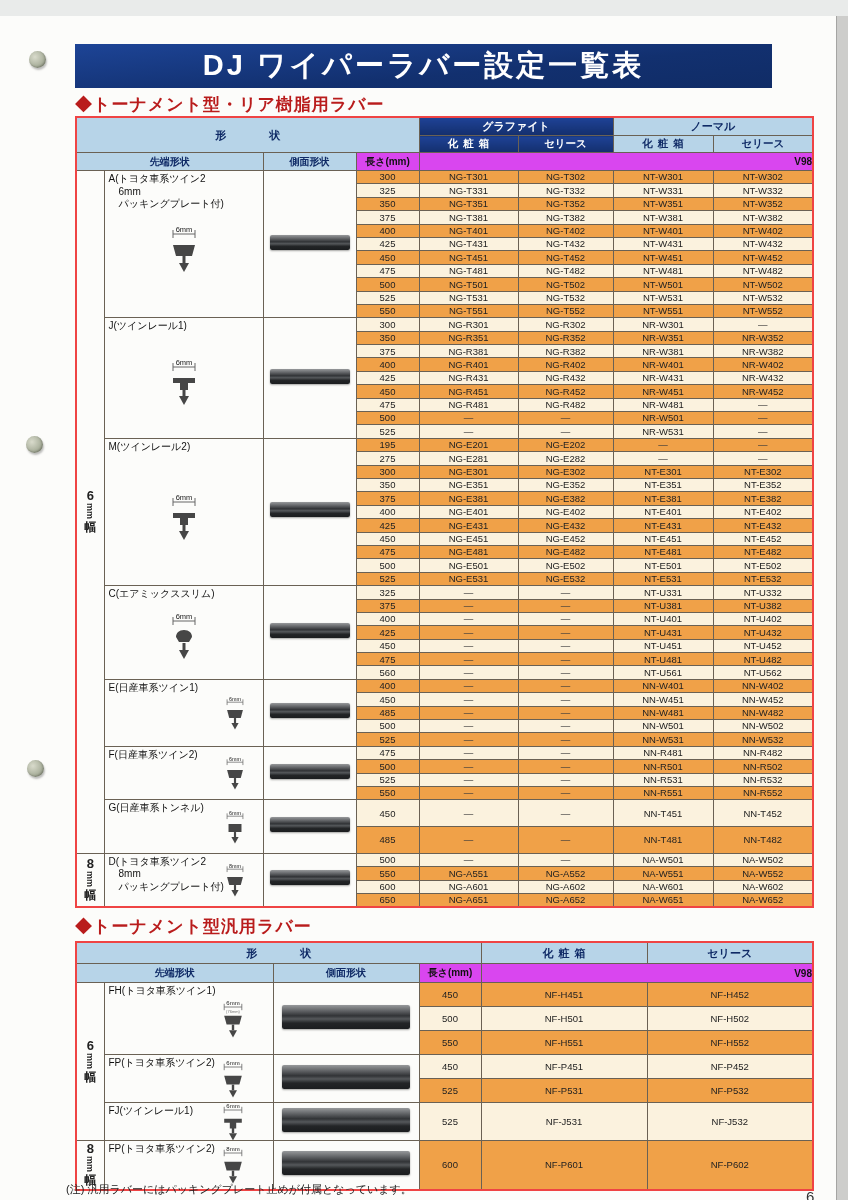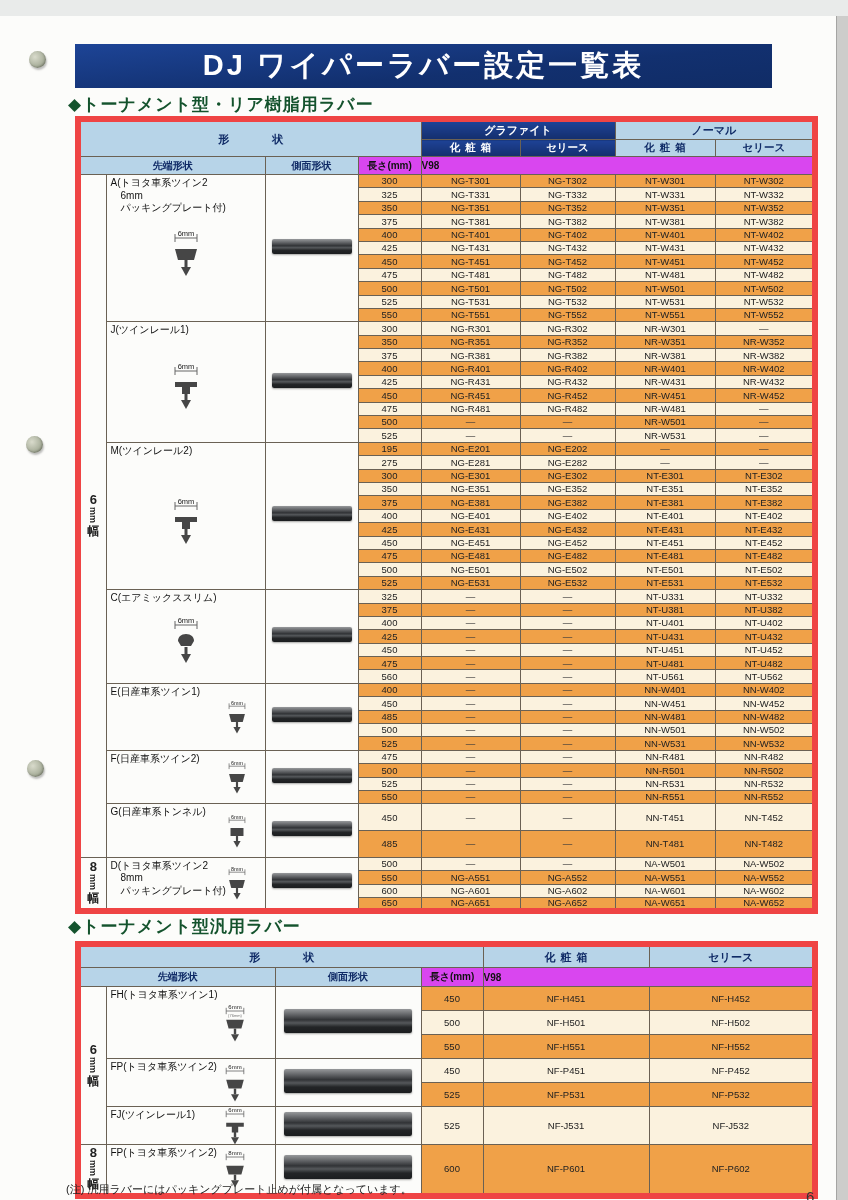--- a/index.html
+++ b/index.html
@@ -12,36 +12,36 @@
         background:radial-gradient(circle at 35% 35%,#d9dbcc,#aab09c 60%,#8f957f);
         box-shadow:1px 2px 2px rgba(0,0,0,.25), inset -1px -1px 2px rgba(0,0,0,.25);}
   .ghost{position:absolute;left:228px;top:533px;width:305px;height:34px;border-radius:10px;
          background:rgba(140,185,230,.22);filter:blur(5px);}
   
   .title-bar{position:absolute;left:75px;top:28px;width:697px;height:44px;
              background:linear-gradient(175deg,#1d4496 0%,#12306f 55%,#0e2а60 100%);
              background:linear-gradient(175deg,#1d4496 0%,#12306f 60%,#102c66 100%);
              display:flex;align-items:center;justify-content:center;}
   .title-bar span{color:#fff;font-size:29px;font-weight:bold;letter-spacing:3px;}
-  .sec-title{position:absolute;left:68px;font-size:17px;font-weight:bold;color:#14532d;letter-spacing:1px;}
+  .sec-title{position:absolute;left:75px;font-size:17px;font-weight:bold;color:#b91c1c;letter-spacing:1px;font-family:Liberation Serif, serif;}
   #sec1-title{top:77px;} #sec2-title{top:899px;}
   
   table{position:absolute;left:75px;border-collapse:collapse;table-layout:fixed;width:737px;
-        border:6px solid #ef4444;}
+        border:2px solid #ef4444;}
   #table1{top:100px;} #table2{top:925px;}
   td,th{border:1px solid #6a6154;padding:0;overflow:hidden;}
   th{font-weight:bold;}
   .hblue{background:#b7d4e8;color:#0f2a66;}
   .hnavy{background:linear-gradient(#1e4296,#142f6e);color:#fff;text-align:center;}
   .hwhite{background:#d946ef;color:#111;}
   .shape{font-size:13px;letter-spacing:16px;text-indent:16px;}
   .h1 th{height:17px;font-size:11px;} .h2 th{height:16px;font-size:10.5px;} .h3 th,.h3 td{height:17px;font-size:10px;}
   #table2 .h1 th{height:20px;font-size:11px;} #table2 .h2 th,#table2 .h2 td{height:18px;font-size:10px;}
   .sp{letter-spacing:5px;text-indent:5px;}
-  .v98{text-align:left;font-weight:600;font-size:10.5px;}
+  .v98{text-align:right;font-weight:600;font-size:10.5px;}
   .r{height:13.4px;} .rt{height:26.8px;}
   .r2{height:24px;} .r2t{height:38px;}
   .num,.part{text-align:center;font-size:9.5px;line-height:1;color:#222;}
   .o{background:#f0a148;} .c{background:#fbf2de;}
   .dash{color:#3a3a3a;}
   .wcol{background:#fcfcfa;vertical-align:middle;}
   .wlab{display:flex;flex-direction:column;align-items:center;gap:3px;font-weight:bold;color:#222;}
   .wlab .wn{font-size:13px;} .wlab .wmm{transform:rotate(90deg);font-size:9px;} .wlab .wc{font-size:12px;}
   .tipcell{background:#fcfcfa;vertical-align:top;position:relative;}
   .sidecell{background:#fcfcfa;vertical-align:middle;text-align:center;}

